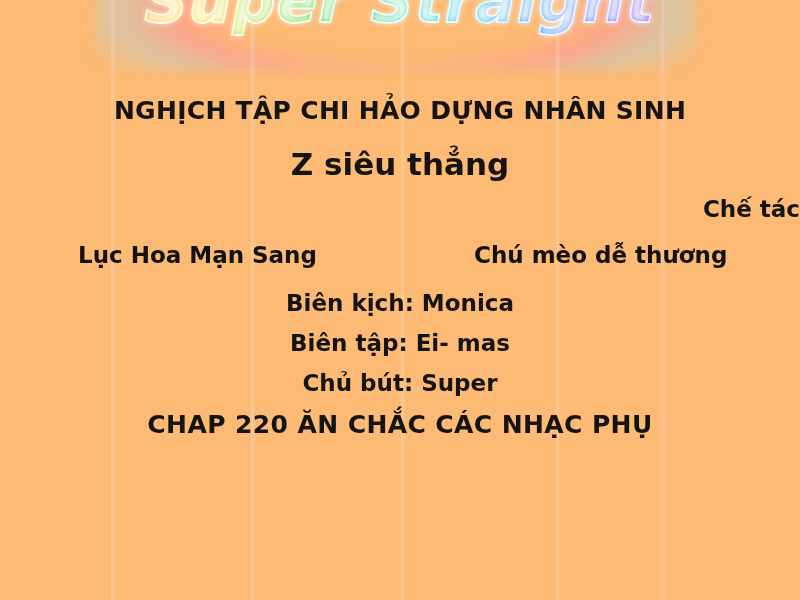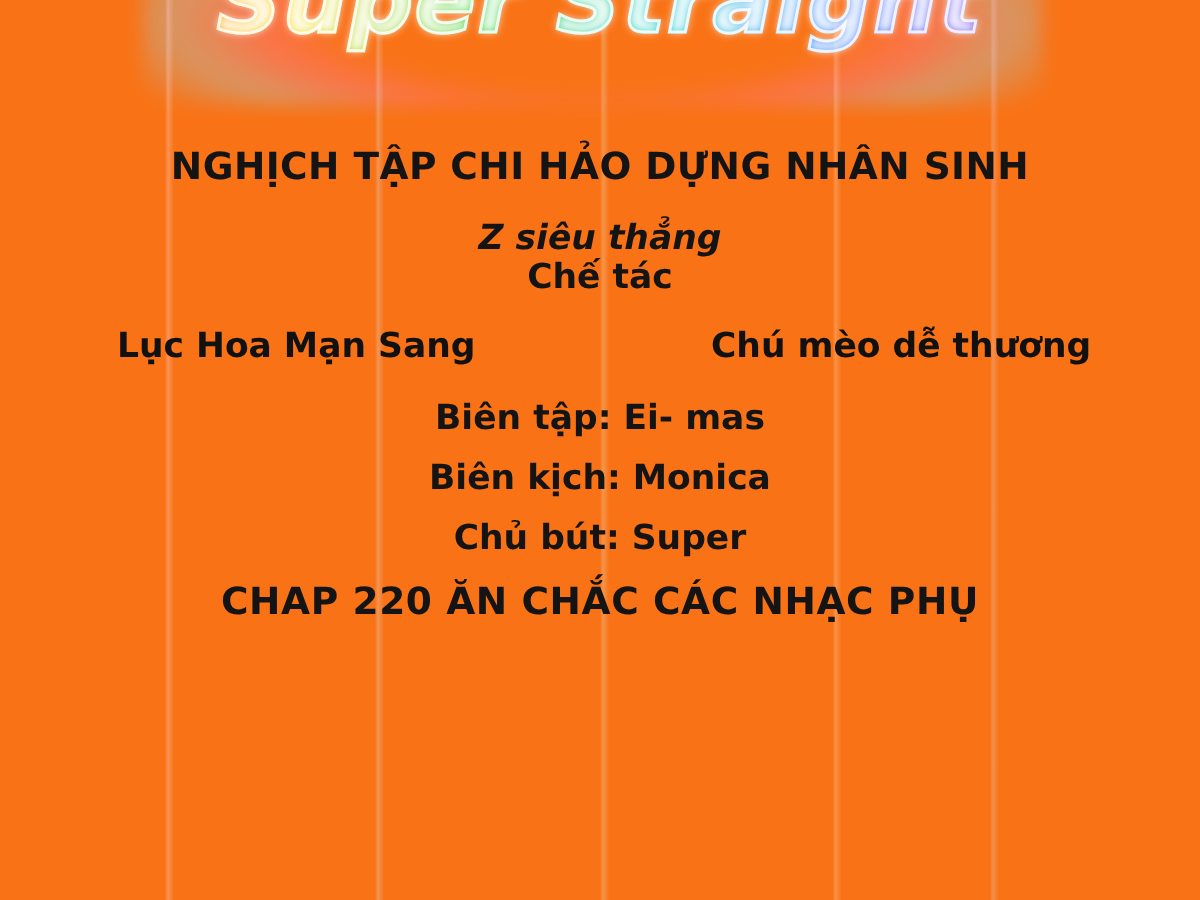--- a/index.html
+++ b/index.html
@@ -12,21 +12,21 @@
     background: #ffffff;
     font-family: "DejaVu Sans", sans-serif;
     overflow: hidden;
     position: relative;
   }
 
   #page {
     position: relative;
     width: 800px;
     height: 600px;
-    background: #f97316;
+    background: #fdba74;
     overflow: hidden;
   }
 
   
   .banner {
     position: absolute;
     left: 0;
     top: 0;
     width: 800px;
     height: 78px;
@@ -100,28 +100,29 @@
     color: #141414;
     white-space: nowrap;
   }
   .line-title {
     font-size: 25px;
     font-weight: bold;
     letter-spacing: 0.3px;
     margin-bottom: 21px;
   }
   .line-sub {
-    font-size: 23px;
+    font-size: 31px;
     font-weight: bold;
-    font-style: italic;
+    margin-bottom: 14px;
   }
   .line-sub2 {
     font-size: 23px;
     font-weight: bold;
     margin-bottom: 20px;
+    text-align: right;
   }
 
   .two-col {
     position: relative;
     width: 800px;
     height: 34px;
     margin-bottom: 14px;
     padding-left: 16px;
   }
   .two-col .left {
@@ -173,20 +174,20 @@
 
     <div class="line line-sub">Z siêu thẳng</div>
 
     <div class="line line-sub2">Chế tác</div>
 
     <div class="two-col">
       <div class="left">Lục Hoa Mạn Sang</div>
       <div class="right">Chú mèo dễ thương</div>
     </div>
 
+    <div class="line line-role">Biên kịch: Monica</div>
     <div class="line line-role">Biên tập: Ei- mas</div>
-    <div class="line line-role">Biên kịch: Monica</div>
     <div class="line line-role">Chủ bút: Super</div>
 
     <div class="line line-chapter">CHAP 220 ĂN CHẮC CÁC NHẠC PHỤ</div>
 
   </div>
 </div>
 
 </body></html>

